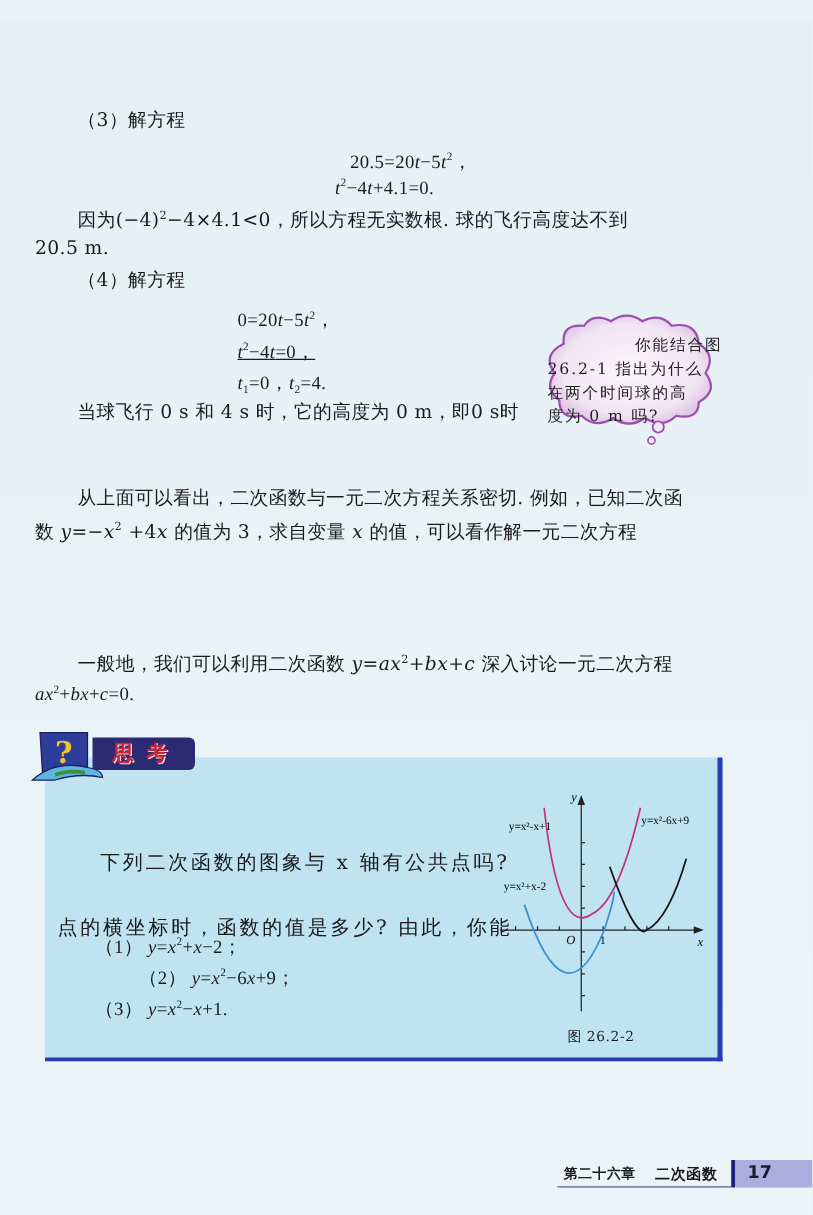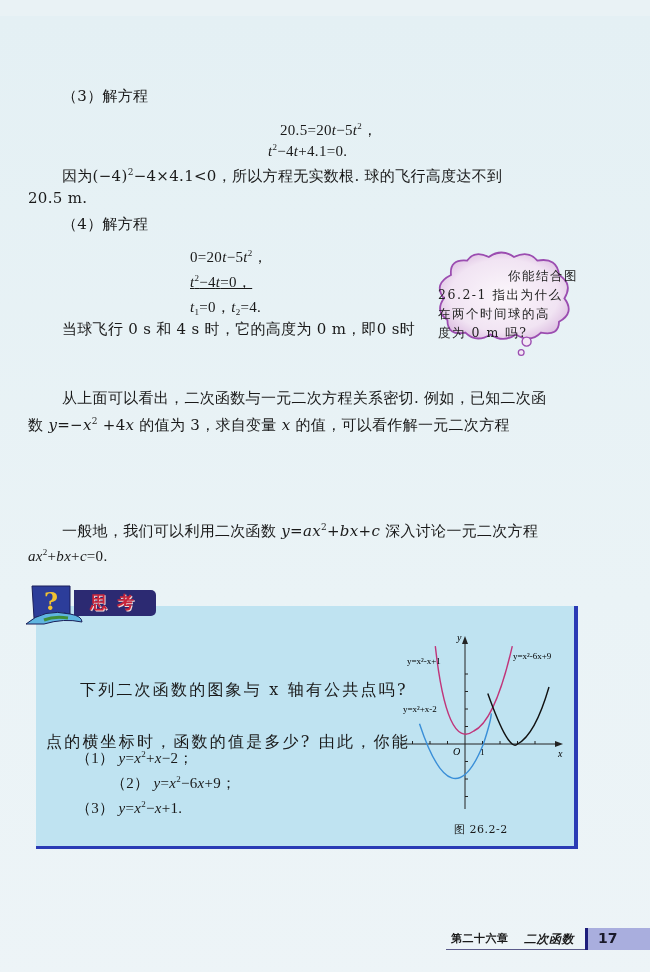--- a/index.html
+++ b/index.html
@@ -27,21 +27,21 @@
   .think-banner { position:absolute; left:74px; top:574px; width:82px; height:26px;
     background:#2c2a72; border-radius:0 5px 5px 0; }
   .think-title { position:absolute; left:90px; top:575px; font-size:17px; font-weight:bold; color:#c8243a; letter-spacing:10px; text-shadow:1px 1px 0 #f0d9d9; }
   .flag { position:absolute; left:24px; top:568px; width:60px; height:42px; }
   .box-line { position:absolute; font-size:16px; line-height:20px; white-space:nowrap; letter-spacing:2.2px;margin-top:36px; }
 
   .graph { position:absolute; left:395px; top:615px; width:180px; height:190px; }
   .fig-caption { position:absolute; left:454px; top:806px; font-size:11px; letter-spacing:0.5px; }
   .footer-underline { position:absolute; left:446px; top:933px; width:139px; height:1px; background:#5a5a8a; }
   .footer-chapter { position:absolute; left:451px; top:915px; font-size:11px; font-weight:bold; font-family:"DejaVu Sans","Liberation Sans",sans-serif; letter-spacing:0.5px; }
-  .footer-title { position:absolute; left:524px; top:915px; font-size:12px; font-weight:bold; font-family:"DejaVu Sans","Liberation Sans",sans-serif; letter-spacing:0.5px;font-style:italic; }
+  .footer-title { position:absolute; left:524px; top:915px; font-size:12px; font-weight:bold; font-family:"DejaVu Sans","Liberation Sans",sans-serif; letter-spacing:0.5px; }
   .footer-sep { position:absolute; left:585px; top:912px; width:3px; height:22px; background:#1d1d7a; }
   .footer-pagebg { position:absolute; left:588px; top:912px; width:62px; height:22px; background:#a9aede; }
   .footer-page { position:absolute; left:598px; top:914px; font-size:14px; font-weight:bold; font-family:"DejaVu Sans","Liberation Sans",sans-serif; color:#1a1a2a; }
 </style>
 </head>
 <body>
 
 <div class="page">
 
   <div class="line" style="left:62px;top:70px;">（3）解方程</div>

